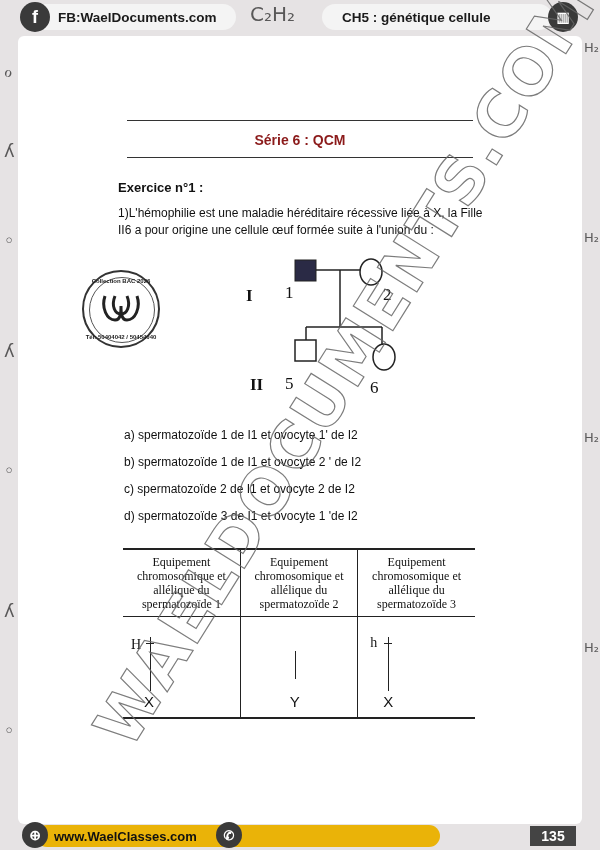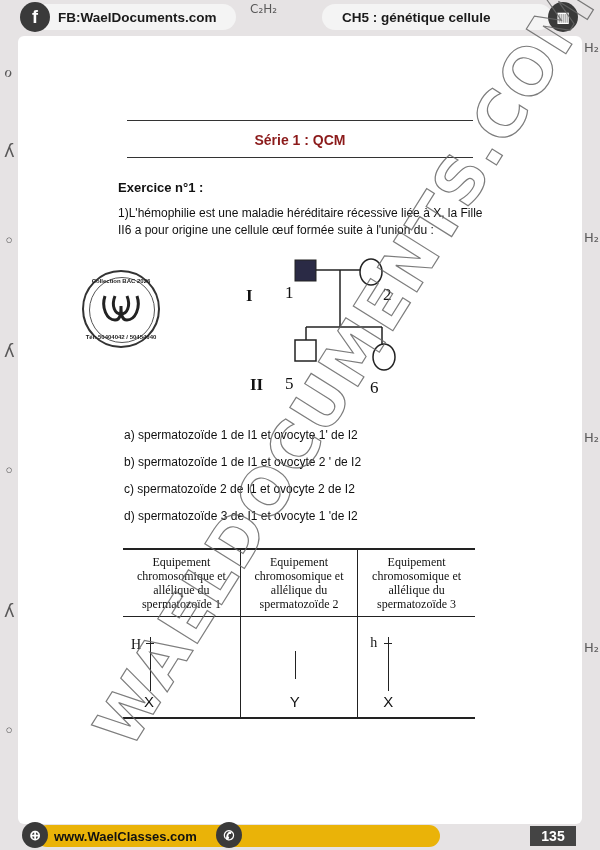--- a/index.html
+++ b/index.html
@@ -44,35 +44,35 @@
 <div class="doodle" style="left:4px;top:140px;">ʎ</div>
 <div class="doodle" style="left:4px;top:230px;">◦</div>
 <div class="doodle" style="left:4px;top:340px;">ʎ</div>
 <div class="doodle" style="left:4px;top:460px;">◦</div>
 <div class="doodle" style="left:4px;top:600px;">ʎ</div>
 <div class="doodle" style="left:4px;top:720px;">◦</div>
 <div class="doodle" style="left:584px;top:40px;font-size:13px;">H₂</div>
 <div class="doodle" style="left:584px;top:230px;font-size:13px;">H₂</div>
 <div class="doodle" style="left:584px;top:430px;font-size:13px;">H₂</div>
 <div class="doodle" style="left:584px;top:640px;font-size:13px;">H₂</div>
-<div class="doodle" style="left:250px;top:2px;font-size:12px;">C₂H₂</div>
+<div class="doodle" style="left:250px;top:2px;font-size:20px;">C₂H₂</div>
 
 <div class="topbar tb-left">
   <span style="margin-left:34px;">FB:WaelDocuments.com</span>
 </div>
 <div class="circ-icon fb">f</div>
 <div class="topbar tb-right">
   <span>CH5 :  génétique cellule</span>
 </div>
 <div class="circ-icon book">▥</div>
 
 <div class="page"></div>
 
 <div class="rule" style="left:127px;top:120px;width:346px;"></div>
-<div class="serie">Série 1 :  QCM</div>
+<div class="serie">Série 6 :  QCM</div>
 <div class="rule" style="left:127px;top:157px;width:346px;"></div>
 
 <div class="ex-title">Exercice n°1 :</div>
 <div class="q">1)L'hémophilie est une maladie héréditaire récessive liée à X, la Fille II6 a pour origine une cellule œuf formée suite à l'union du :</div>
 
 <div class="stamp">
   <div class="stamp-inner"></div>
   <div class="stamp-text" style="top:6px;">Collection BAC 2026</div>
   <svg style="position:absolute;left:17px;top:20px;" width="40" height="36" viewBox="0 0 40 36">
     <path d="M4 4 C0 16,6 28,14 28 C20 28,20 20,20 14 C20 20,20 28,26 28 C34 28,40 16,36 4" fill="none" stroke="#222" stroke-width="3"></path>

